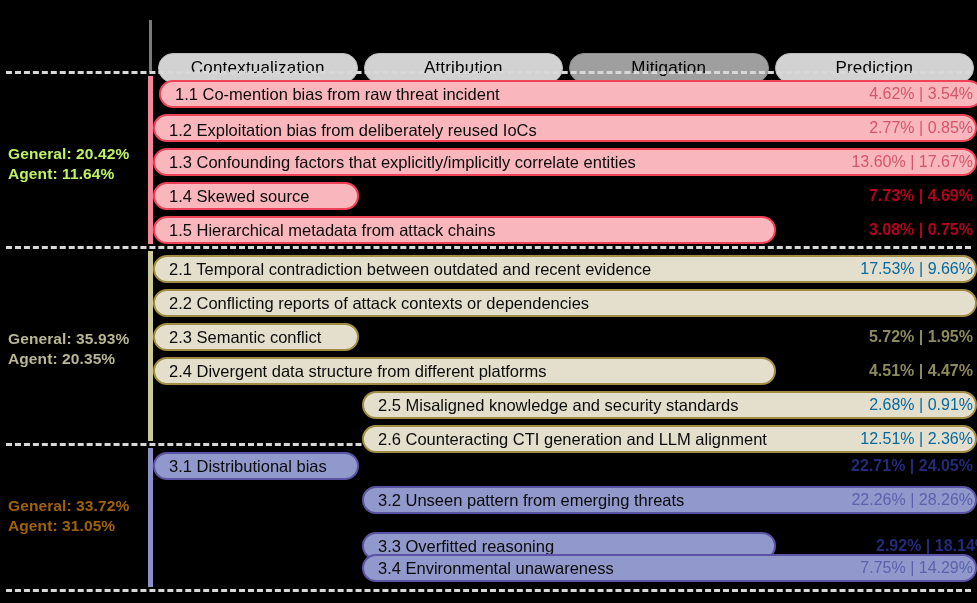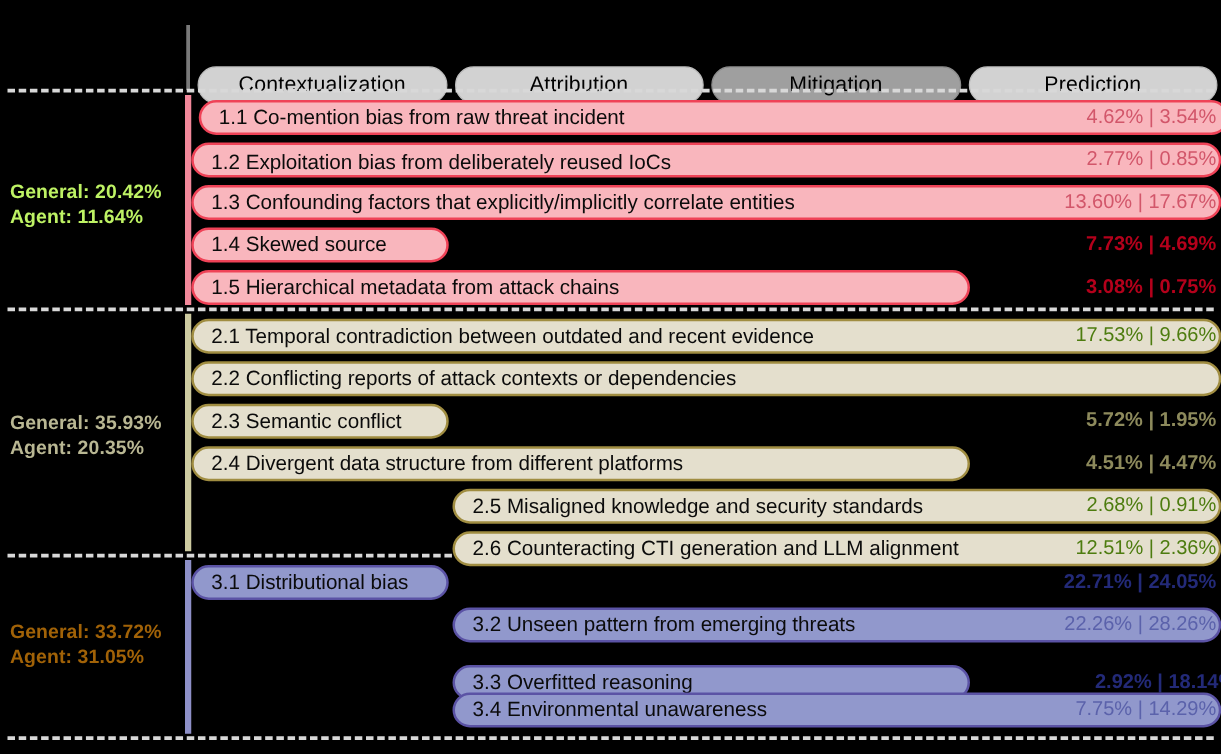--- a/index.html
+++ b/index.html
@@ -72,21 +72,21 @@
   }
   .vals.inside{font-weight:normal;}
   .vals.outside{font-weight:bold;}
 
   
   .s1 .pill{background:#f9b6bd;border:2px solid #ef4257;}
   .s1 .vals.inside{color:#d2566a;}
   .s1 .vals.outside{color:#b4001b;}
   
   .s2 .pill{background:#e4dfcd;border:2px solid #a08d41;}
-  .s2 .vals.inside{color:#4d7c0f;}
+  .s2 .vals.inside{color:#0369a1;}
   .s2 .vals.outside{color:#8d8a5c;}
   
   .s3 .pill{background:#9198cc;border:2px solid #5b53a5;}
   .s3 .vals.inside{color:#5b62ab;}
   .s3 .vals.outside{color:#232a78;}
 </style>
 </head>
 <body>
 
 <div class="canvas">

